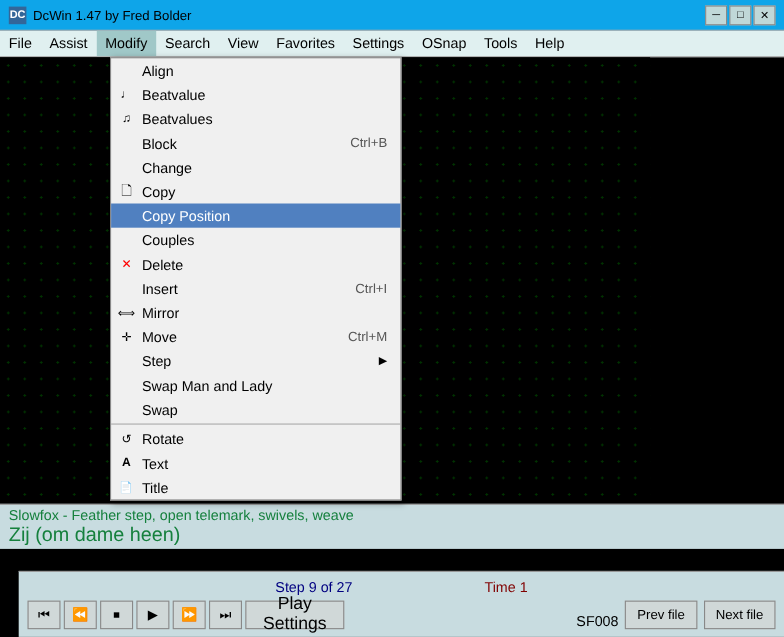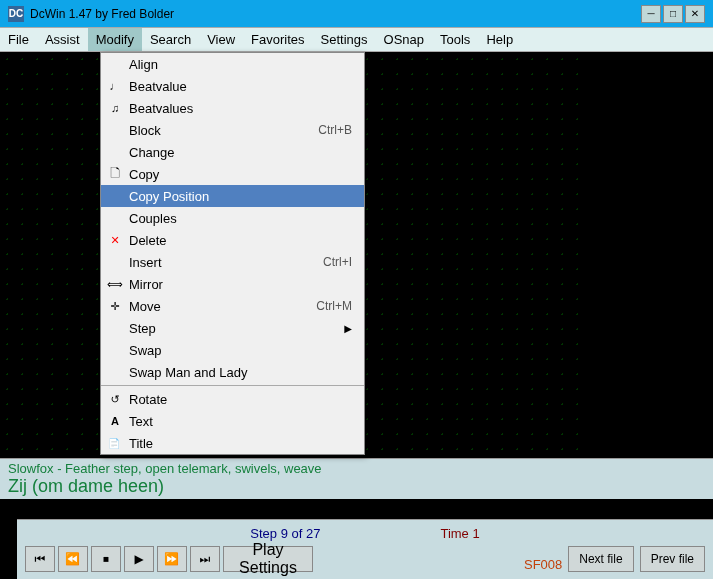--- a/index.html
+++ b/index.html
@@ -211,21 +211,21 @@
       width: 90px;
       font-size: 16px;
     }
     .transport-right {
       display: flex;
       gap: 6px;
       align-items: center;
     }
     .sf-label {
       font-size: 13px;
-      color: #c2410c;
+      color: #000000;
       margin-top: 12px;
     }
     .nav-btn {
       padding: 2px 10px;
       background: #d0d8d8;
       border: 1px solid #888;
       cursor: pointer;
       font-size: 12px;
       height: 26px;
       display: flex;
@@ -340,24 +340,24 @@
     <div class="dropdown-item">
       <span class="item-icon">✛</span>
       <span>Move</span>
       <span class="shortcut">Ctrl+M</span>
     </div>
     <div class="dropdown-item">
       <span>Step</span>
       <span class="arrow-right">▶</span>
     </div>
     <div class="dropdown-item">
+      <span>Swap Man and Lady</span>
+    </div>
+    <div class="dropdown-item">
       <span>Swap</span>
-    </div>
-    <div class="dropdown-item">
-      <span>Swap Man and Lady</span>
     </div>
     <div class="dropdown-separator"></div>
     <div class="dropdown-item">
       <span class="item-icon">↺</span>
       <span>Rotate</span>
     </div>
     <div class="dropdown-item">
       <span class="item-icon" style="font-weight:bold;">A</span>
       <span>Text</span>
     </div>
@@ -383,17 +383,17 @@
       <div class="transport-btn">⏮</div>
       <div class="transport-btn">⏪</div>
       <div class="transport-btn">⏹</div>
       <div class="transport-btn">▶</div>
       <div class="transport-btn">⏩</div>
       <div class="transport-btn">⏭</div>
       <div class="transport-btn wide">Play Settings</div>
     </div>
     <div class="transport-right">
       <span class="sf-label">SF008</span>
+      <div class="nav-btn">Prev file</div>
       <div class="nav-btn">Next file</div>
-      <div class="nav-btn">Prev file</div>
     </div>
   </div>
 </div>
 
 </body></html>

